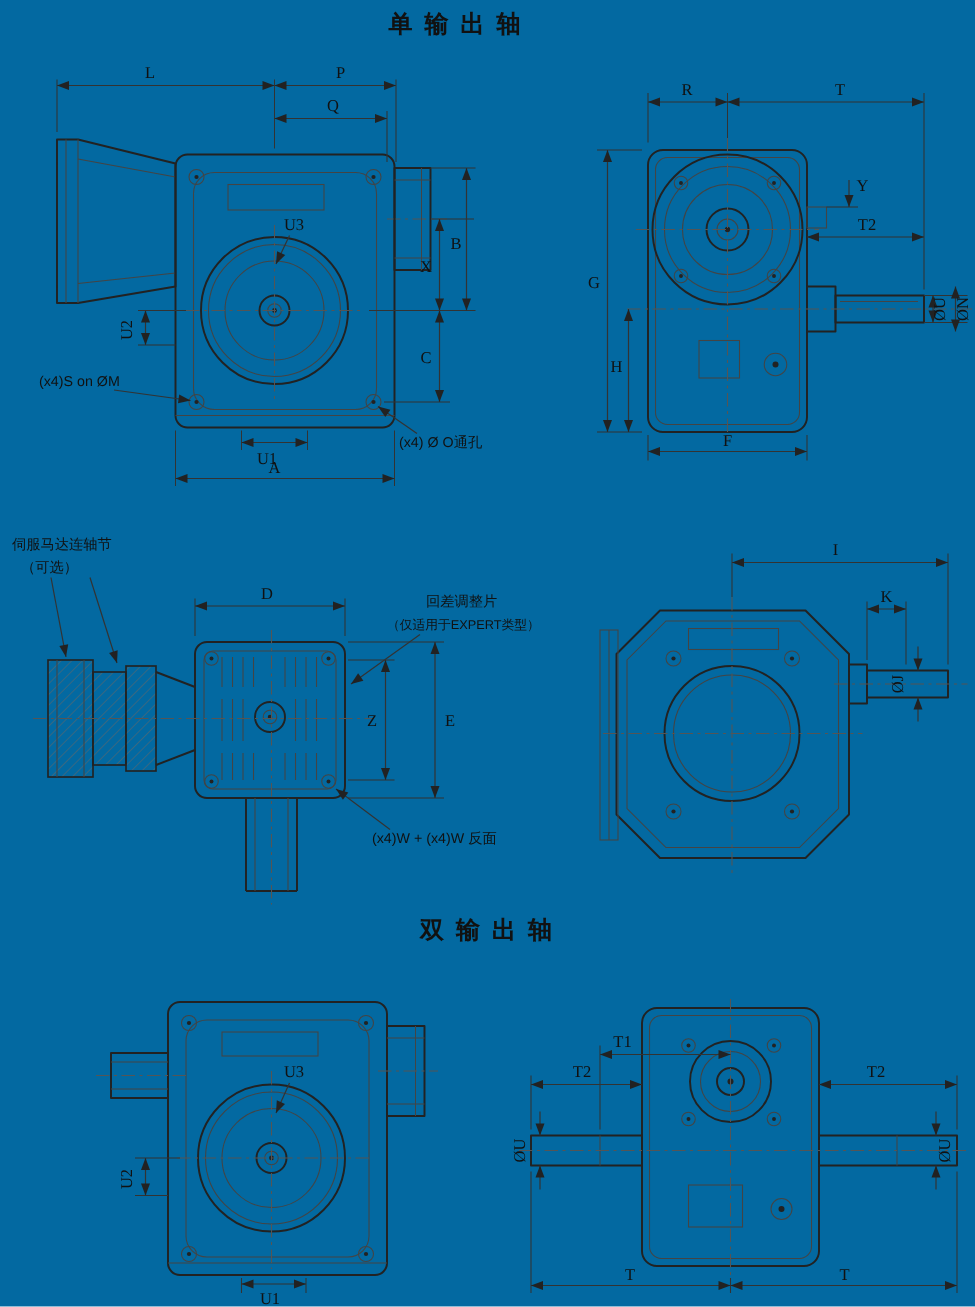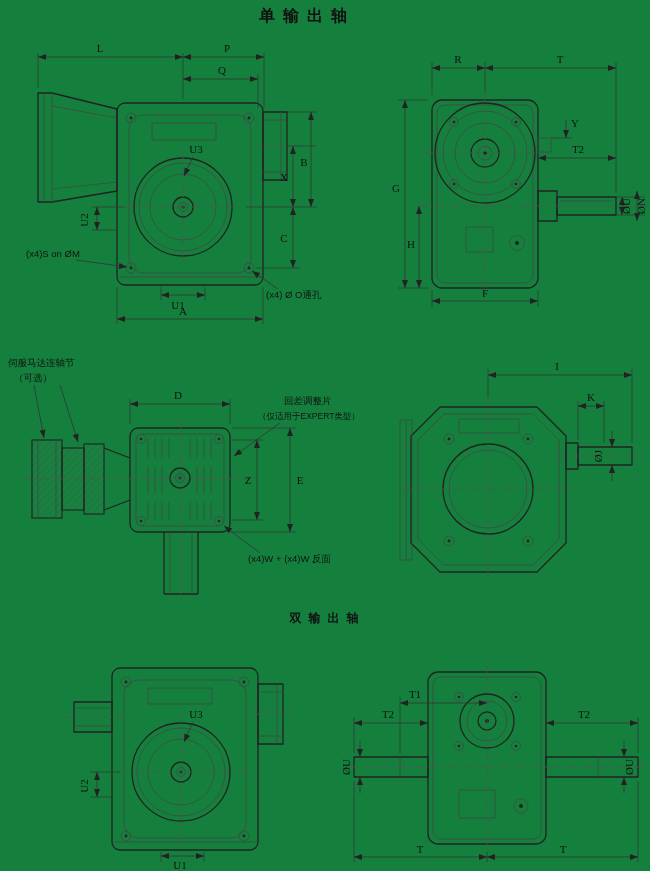--- a/index.html
+++ b/index.html
@@ -1,23 +1,23 @@
 <!DOCTYPE html>
 <html><head>
 <meta charset="utf-8">
 <style>
   html,body{margin:0;padding:0;background:#fff;}
-  .page{position:relative;width:650px;height:871px;background:#15803d;overflow:hidden;
+  .page{position:relative;width:650px;height:871px;background:#0369a1;overflow:hidden;
         font-family:"Liberation Sans",sans-serif;color:#111;}
   .title{position:absolute;font-family:"Liberation Serif",serif;font-weight:bold;
          color:#111;letter-spacing:2px;white-space:nowrap;}
   .t-single{top:6px;left:0;width:608px;text-align:center;font-size:16px;}
   .t-input{top:331px;left:417px;width:128px;text-align:center;font-size:15px;
            border-bottom:1.6px solid #111;padding-bottom:3px;}
-  .t-double{top:610px;left:0;width:650px;text-align:center;font-size:12px;}
+  .t-double{top:610px;left:0;width:650px;text-align:center;font-size:16px;}
   svg{position:absolute;overflow:visible;}
   .ol{fill:none;stroke:#222;stroke-width:1.3;stroke-linejoin:round;}
   .th{fill:none;stroke:#444;stroke-width:0.7;}
   .cl{fill:none;stroke:#555;stroke-width:0.7;stroke-dasharray:9 3 2 3;}
   .dm{fill:none;stroke:#333;stroke-width:0.8;}
   .xt{fill:none;stroke:#333;stroke-width:0.7;}
   .hatch{fill:url(#hatch);stroke:#222;stroke-width:1.1;}
   .dot{fill:#222;stroke:none;}
   .dt{font:11px "Liberation Serif",serif;fill:#111;}
   .nt{font:9.5px "Liberation Sans",sans-serif;fill:#111;}

